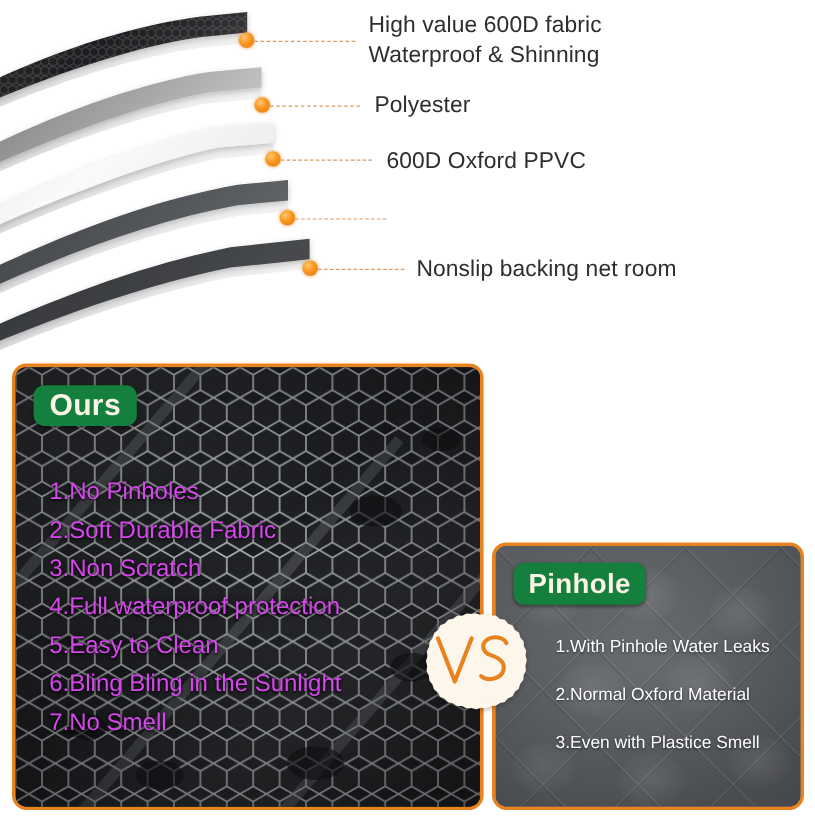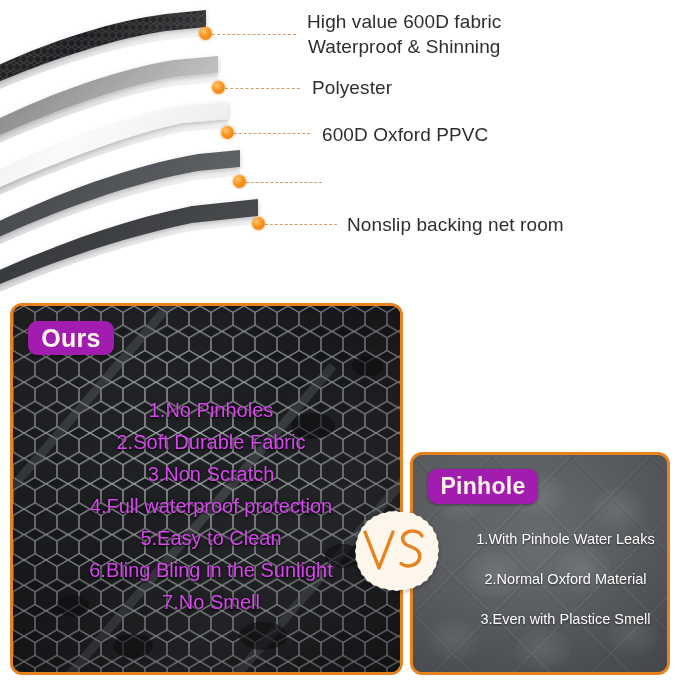--- a/index.html
+++ b/index.html
@@ -3,21 +3,21 @@
 <meta charset="utf-8">
 <style>
   html,body{margin:0;padding:0;}
   body{
     width:679px;height:680px;
     background:#ffffff;
     font-family:"Liberation Sans",sans-serif;
     overflow:hidden;
     position:relative;
   }
-  #root{position:relative;width:679px;height:680px;overflow:hidden;background:#fff;text-align:center;}
+  #root{position:relative;width:679px;height:680px;overflow:hidden;background:#fff;}
 
   
   #layers-section{position:absolute;left:0;top:0;width:679px;height:300px;}
   #layer-art{position:absolute;left:0;top:0;width:300px;height:300px;}
   #layer-art svg{display:block;}
 
   .callout-dot{
     position:absolute;width:13px;height:13px;border-radius:50%;
     background:radial-gradient(circle at 36% 32%, #ffc46b 0%, #f7941e 46%, #e8780d 100%);
     box-shadow:0 0 3px rgba(232,120,13,.75);
@@ -42,21 +42,21 @@
     overflow:hidden;
     box-sizing:border-box;
   }
   #ours-panel{left:10px;top:303px;width:393px;height:372px;background:#17191b;}
   #others-panel{left:410px;top:452px;width:260px;height:223px;background:#6c6f73;}
 
   .tex{position:absolute;inset:0;}
 
   .badge{
     position:absolute;
-    background:#a21caf;
+    background:#15803d;
     color:#fdf4e8;
     font-weight:bold;
     border-radius:9px;
     display:flex;align-items:center;justify-content:center;
     letter-spacing:.3px;
     box-shadow:0 1px 3px rgba(0,0,0,.4);
   }
   #ours-badge{left:15px;top:15px;width:86px;height:34px;font-size:25px;}
   #others-badge{left:15px;top:14px;width:110px;height:35px;font-size:23px;}
 

